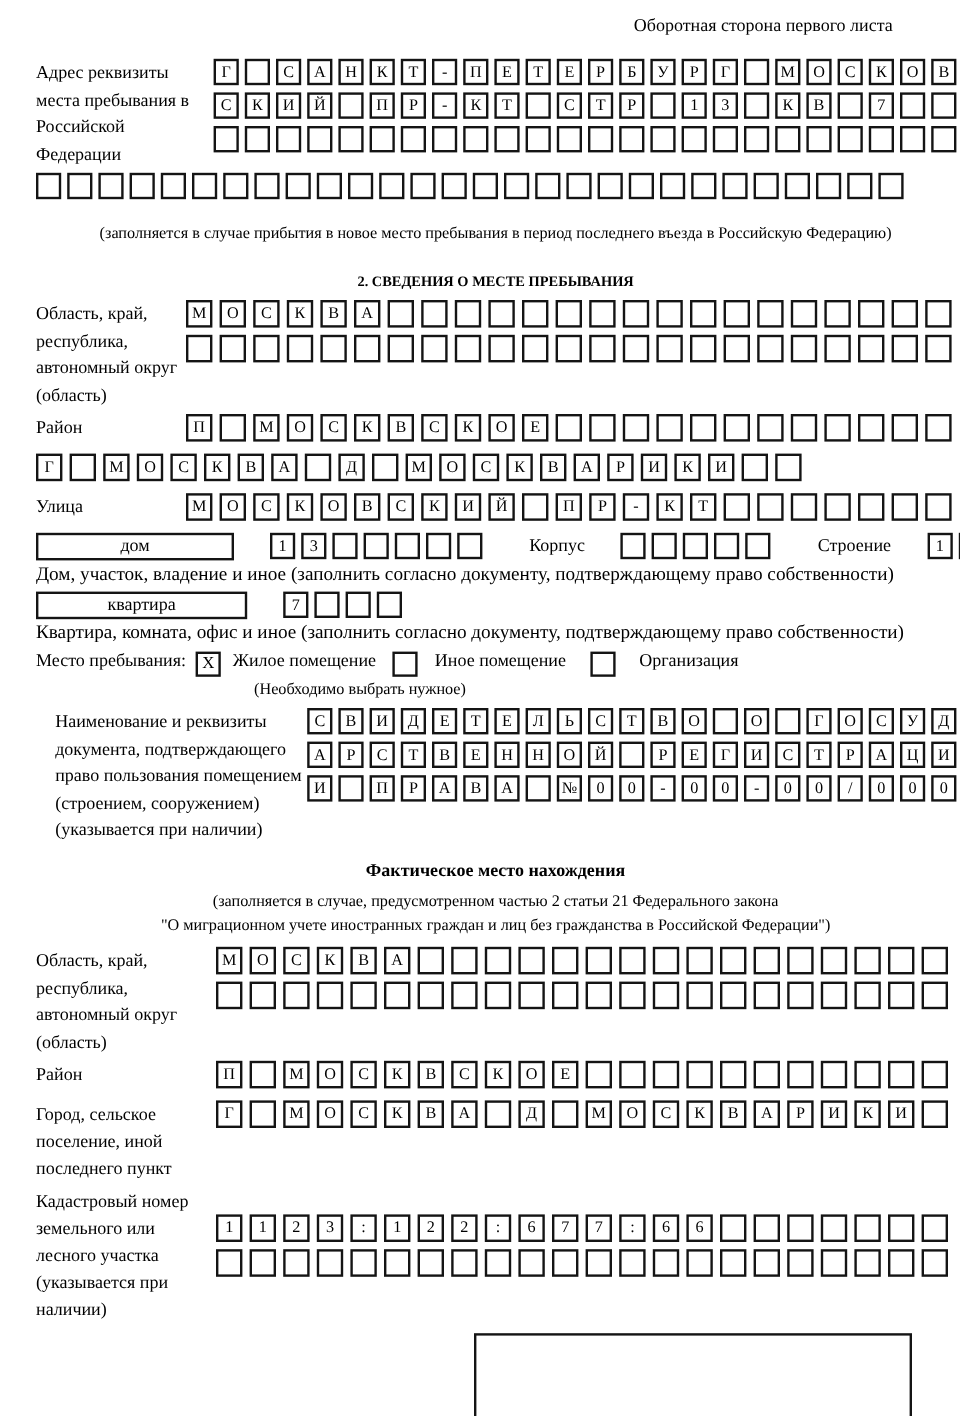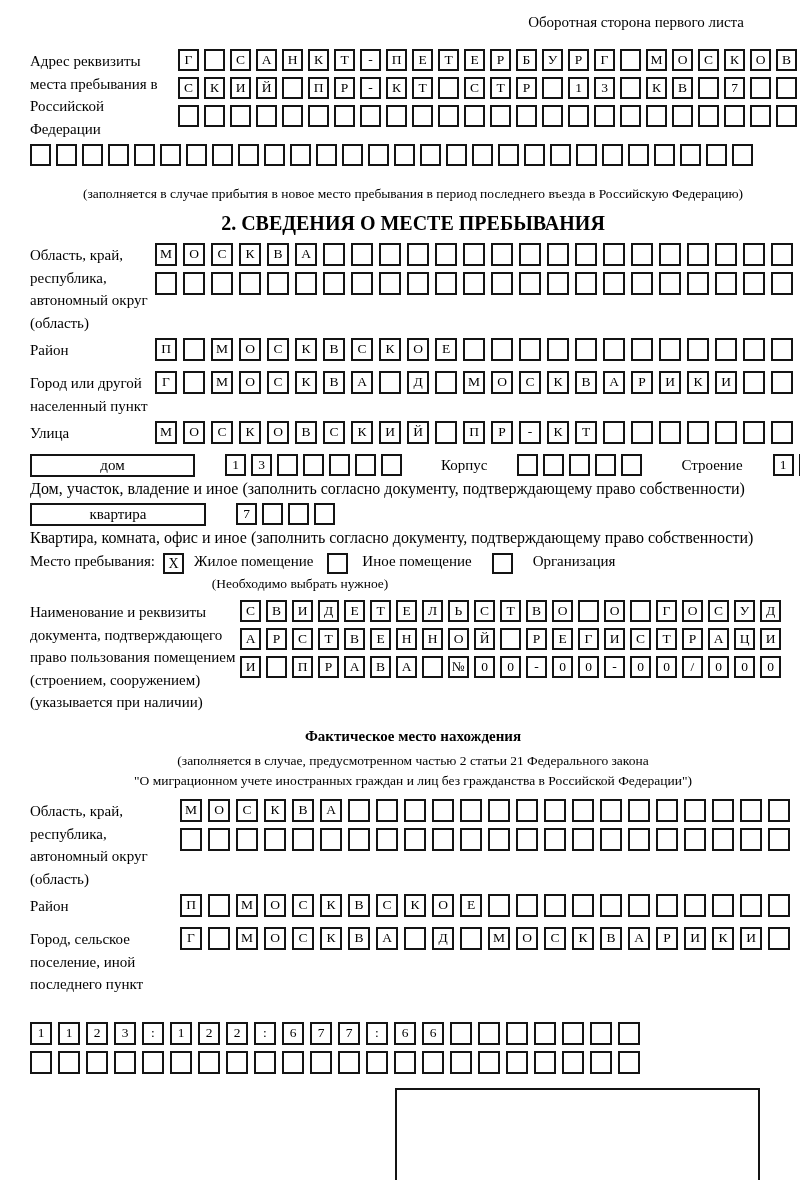--- a/index.html
+++ b/index.html
@@ -11,38 +11,38 @@
     padding: 14px 4px 10px 30px;
     position: relative;
   }
   .hdr-note { text-align: right; padding-right: 52px; font-size: 15px; margin-bottom: 18px; }
 
   .field { display: flex; align-items: flex-start; margin-bottom: 4px; }
   .flabel { font-size: 15px; line-height: 1.5; padding-top: 1px; flex: 0 0 auto; }
   .w148 { width: 148px; }
   .w125 { width: 125px; }
   .w150 { width: 150px; }
-  .w210 { width: 210px; }
+  .w210 { width: 210px; margin-left: 16px; }
   .fcells { flex: 1 1 auto; }
 
   .cellrow { display: flex; margin-bottom: 6px; }
   .cell {
     border: 2px solid #141414; background: #fff;
     text-align: center; font-size: 13.5px; line-height: 18px;
     flex: 0 0 auto; overflow: hidden;
   }
   
   .sz-a .cell { width: 21px; height: 22px; margin-right: 5px; }   
   .sz-b .cell { width: 22px; height: 23px; margin-right: 6px; }   
   .sz-c .cell { width: 21px; height: 22px; margin-right: 5px; }   
   .sz-d .cell { width: 22px; height: 23px; margin-right: 6px; }   
 
   .caption-center { text-align: center; font-size: 13.5px; margin: 20px 0 6px 0; }
   .caption-left { font-size: 16px; margin: 1px 0 5px 0; }
-  .sec-title { text-align: center; font-size: 20px; font-weight: bold; margin: 10px 0 8px 0; }
+  .sec-title { text-align: center; font-size: 12px; font-weight: bold; margin: 25px 0 8px 0; }
   .sub-title { text-align: center; font-size: 15px; font-weight: bold; margin: 14px 0 6px 0; }
 
   .wide-box {
     border: 2px solid #141414; height: 23px; text-align: center;
     font-size: 15px; line-height: 19px; flex: 0 0 auto;
   }
   .inline-lbl { font-size: 15px; line-height: 23px; flex: 0 0 auto; }
 
   .house-row, .apt-row { display: flex; align-items: flex-start; margin: 4px 0 3px 0; gap: 12px; }
   .gap6 { width: 6px; flex: 0 0 auto; } .gap10 { width: 10px; flex: 0 0 auto; }
@@ -263,21 +263,20 @@
         <div class="cell"></div>
         <div class="cell"></div>
         <div class="cell"></div>
         <div class="cell"></div>
         <div class="cell"></div>
       </div>
   </div>
 </div>
 
 <div class="field">
-  <div class="flabel w125">Город или другой населенный пункт</div>
   <div class="fcells">
     <div class="cellrow sz-b">
         <div class="cell">Г</div>
         <div class="cell"></div>
         <div class="cell">М</div>
         <div class="cell">О</div>
         <div class="cell">С</div>
         <div class="cell">К</div>
         <div class="cell">В</div>
         <div class="cell">А</div>
@@ -583,20 +582,21 @@
         <div class="cell">Р</div>
         <div class="cell">И</div>
         <div class="cell">К</div>
         <div class="cell">И</div>
         <div class="cell"></div>
       </div>
   </div>
 </div>
 
 <div class="field">
+  <div class="flabel w150">Кадастровый номер земельного или лесного участка (указывается при наличии)</div>
   <div class="fcells" style="padding-top:22px;">
     <div class="cellrow sz-d">
         <div class="cell">1</div>
         <div class="cell">1</div>
         <div class="cell">2</div>
         <div class="cell">3</div>
         <div class="cell">:</div>
         <div class="cell">1</div>
         <div class="cell">2</div>
         <div class="cell">2</div>

